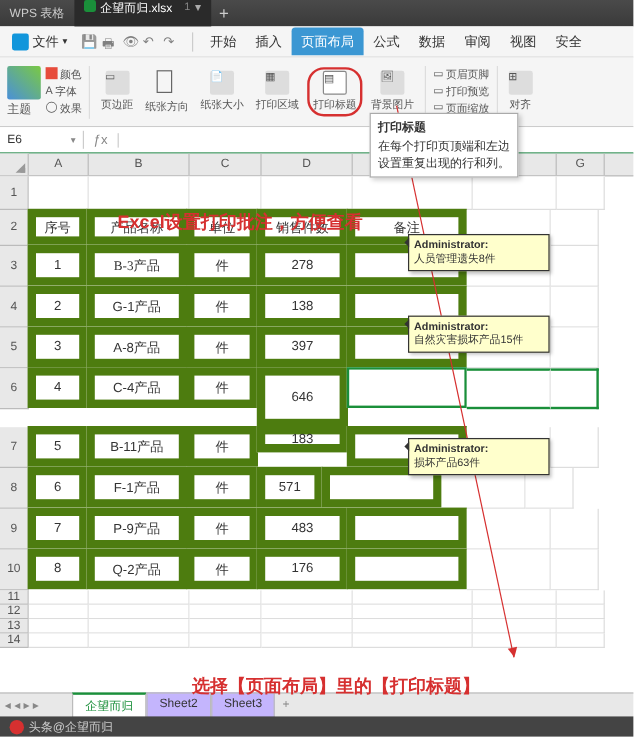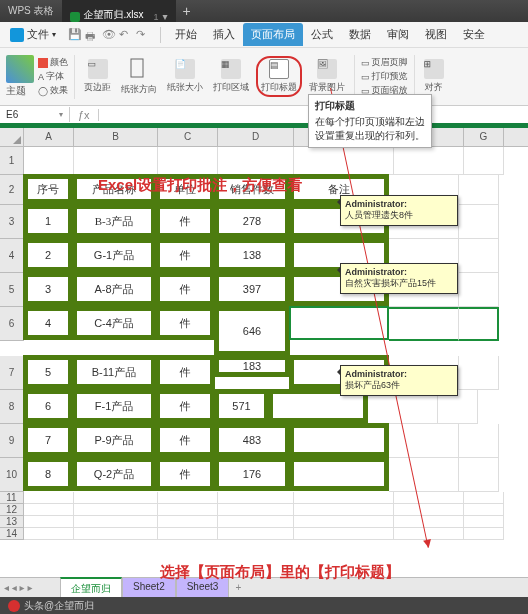--- a/index.html
+++ b/index.html
@@ -1,54 +1,54 @@
 <!DOCTYPE html>
 <html><head>
 <meta charset="utf-8">
 <style>
 *{box-sizing:border-box;margin:0;padding:0;font-family:"Microsoft YaHei",SimSun,sans-serif}
 body{width:528px;height:614px;background:#fff;font-size:11px;color:#333;overflow:hidden;position:relative}
 .titlebar{height:22px;background:linear-gradient(#4a4a4a,#3a3a3a);display:flex;align-items:center;color:#ccc}
 .titlebar .app{padding:0 8px;font-size:10px}
-.titlebar .tab{background:#2a2a2a;height:22px;display:flex;align-items:flex-end;padding:0 8px;gap:4px;font-size:10px;color:#fff}
+.titlebar .tab{background:#2a2a2a;height:22px;display:flex;align-items:flex-start;padding:0 8px;gap:4px;font-size:10px;color:#fff}
 .titlebar .tab .dot{width:10px;height:10px;background:#1a8f3a;border-radius:2px;display:inline-block}
 .titlebar .plus{width:22px;text-align:center;color:#ccc;font-size:14px}
 .titlebar .tab .num{color:#888;font-size:9px;margin-left:6px}
 .menubar{height:26px;background:#f5f5f5;border-bottom:1px solid #ddd;display:flex;align-items:center;padding:0 4px;gap:2px}
 .menubar .file{display:flex;align-items:center;gap:3px;padding:2px 6px}
 .menubar .file .tri{width:14px;height:14px;background:#1296db;border-radius:2px}
 .menubar .qa{display:flex;gap:3px;padding:0 4px}
 .menubar .qa span{width:14px;height:14px;display:inline-block;opacity:.6}
 .menubar .sep{width:1px;height:16px;background:#ccc;margin:0 4px}
 .menubar .mtab{padding:4px 8px;font-size:11px;cursor:pointer}
 .menubar .mtab.active{background:#3b97d3;color:#fff;border-radius:3px 3px 0 0}
 .ribbon{height:58px;background:#f5f5f5;border-bottom:1px solid #ccc;display:flex;align-items:center;padding:2px 6px;gap:4px;font-size:10px;color:#555}
 .rgroup{display:flex;flex-direction:column;align-items:flex-start;gap:1px}
 .rrows{display:flex;flex-direction:column;gap:1px;font-size:9px}
-.rrows div{display:flex;align-items:center;gap:2px}
+.rrows div{display:flex;align-items:flex-start;gap:2px}
 .ricon{width:20px;height:20px;background:#ddd;border-radius:2px}
 .ricon.lg{width:28px;height:28px}
 .rsep{width:1px;height:44px;background:#ddd;margin:0 2px}
 .rbtn{display:flex;flex-direction:column;align-items:center;gap:2px;padding:2px 3px;font-size:9px;white-space:nowrap}
 .rbtn.outlined{border:2px solid #d63030;border-radius:14px;padding:1px 3px}
 .tooltip{position:absolute;top:94px;left:308px;width:124px;background:#fff;border:1px solid #aaa;box-shadow:2px 2px 4px rgba(0,0,0,.2);padding:4px 6px;font-size:10px;z-index:10}
 .tooltip b{display:block;margin-bottom:2px}
-.formulabar{height:22px;background:#fff;border-bottom:5px solid #15803d;display:flex;align-items:center}
+.formulabar{height:22px;background:#fff;border-bottom:1px solid #15803d;display:flex;align-items:center}
 .namebox{width:70px;border-right:1px solid #ccc;padding:2px 6px;font-size:10px;text-align:center;display:flex;align-items:center;justify-content:space-between}
 .fx{padding:0 8px;color:#888;border-right:1px solid #ccc}
 .sheet{position:relative}
 .colhdr{display:flex;background:#e8e8e8;border-bottom:1px solid #bbb}
 .corner{width:24px;height:18px;border-right:1px solid #bbb;background:#e8e8e8;position:relative}
 .corner::after{content:"";position:absolute;right:2px;bottom:2px;border:4px solid transparent;border-right-color:#999;border-bottom-color:#999}
 .ch{height:18px;border-right:1px solid #bbb;text-align:center;font-size:10px;line-height:18px;color:#555}
 .rowwrap{display:flex}
 .rh{width:24px;background:#e8e8e8;border-right:1px solid #bbb;border-bottom:1px solid #bbb;text-align:center;font-size:10px;display:flex;align-items:center;justify-content:center;color:#555}
 .cells{display:flex}
 .cell{border-right:1px solid #ddd;border-bottom:1px solid #ddd;display:flex;align-items:center;justify-content:center;font-size:10px;background:#fff}
-.tcell{border:5px solid #4d7c0f;margin:-1px 0 0 -1px;font-size:11px}
+.tcell{border:7px solid #4d7c0f;margin:-1px 0 0 -1px;font-size:11px}
 .note{position:absolute;width:118px;background:#ffffcc;border:1px solid #333;font-size:9px;padding:3px 4px;box-shadow:2px 2px 3px rgba(0,0,0,.25);z-index:5}
 .note b{display:block}
 .note::before{content:"";position:absolute;left:-8px;top:2px;border:4px solid transparent;border-right-color:#333}
 .anno1{position:absolute;top:176px;left:98px;color:#d63030;font-size:15px;font-weight:bold;z-index:6}
 .anno2{position:absolute;bottom:32px;left:160px;color:#d63030;font-size:15px;font-weight:bold;z-index:6}
 .redline{position:absolute;top:88px;left:330px;width:1px;height:470px;background:#d63030;transform:rotate(-12deg);transform-origin:top;z-index:4}
 .redline::after{content:"";position:absolute;bottom:-4px;left:-3px;border:4px solid transparent;border-top:8px solid #d63030}
 .sheettabs{position:absolute;bottom:17px;left:0;right:0;height:20px;background:#e8e8e8;border-top:1px solid #bbb;display:flex;align-items:center;padding-left:60px;gap:0;font-size:10px}
 .sheettabs .nav{position:absolute;left:4px;display:flex;gap:2px;color:#888}
 .stab{padding:3px 10px;border:1px solid #bbb;border-bottom:none;background:#c4b5fd}

